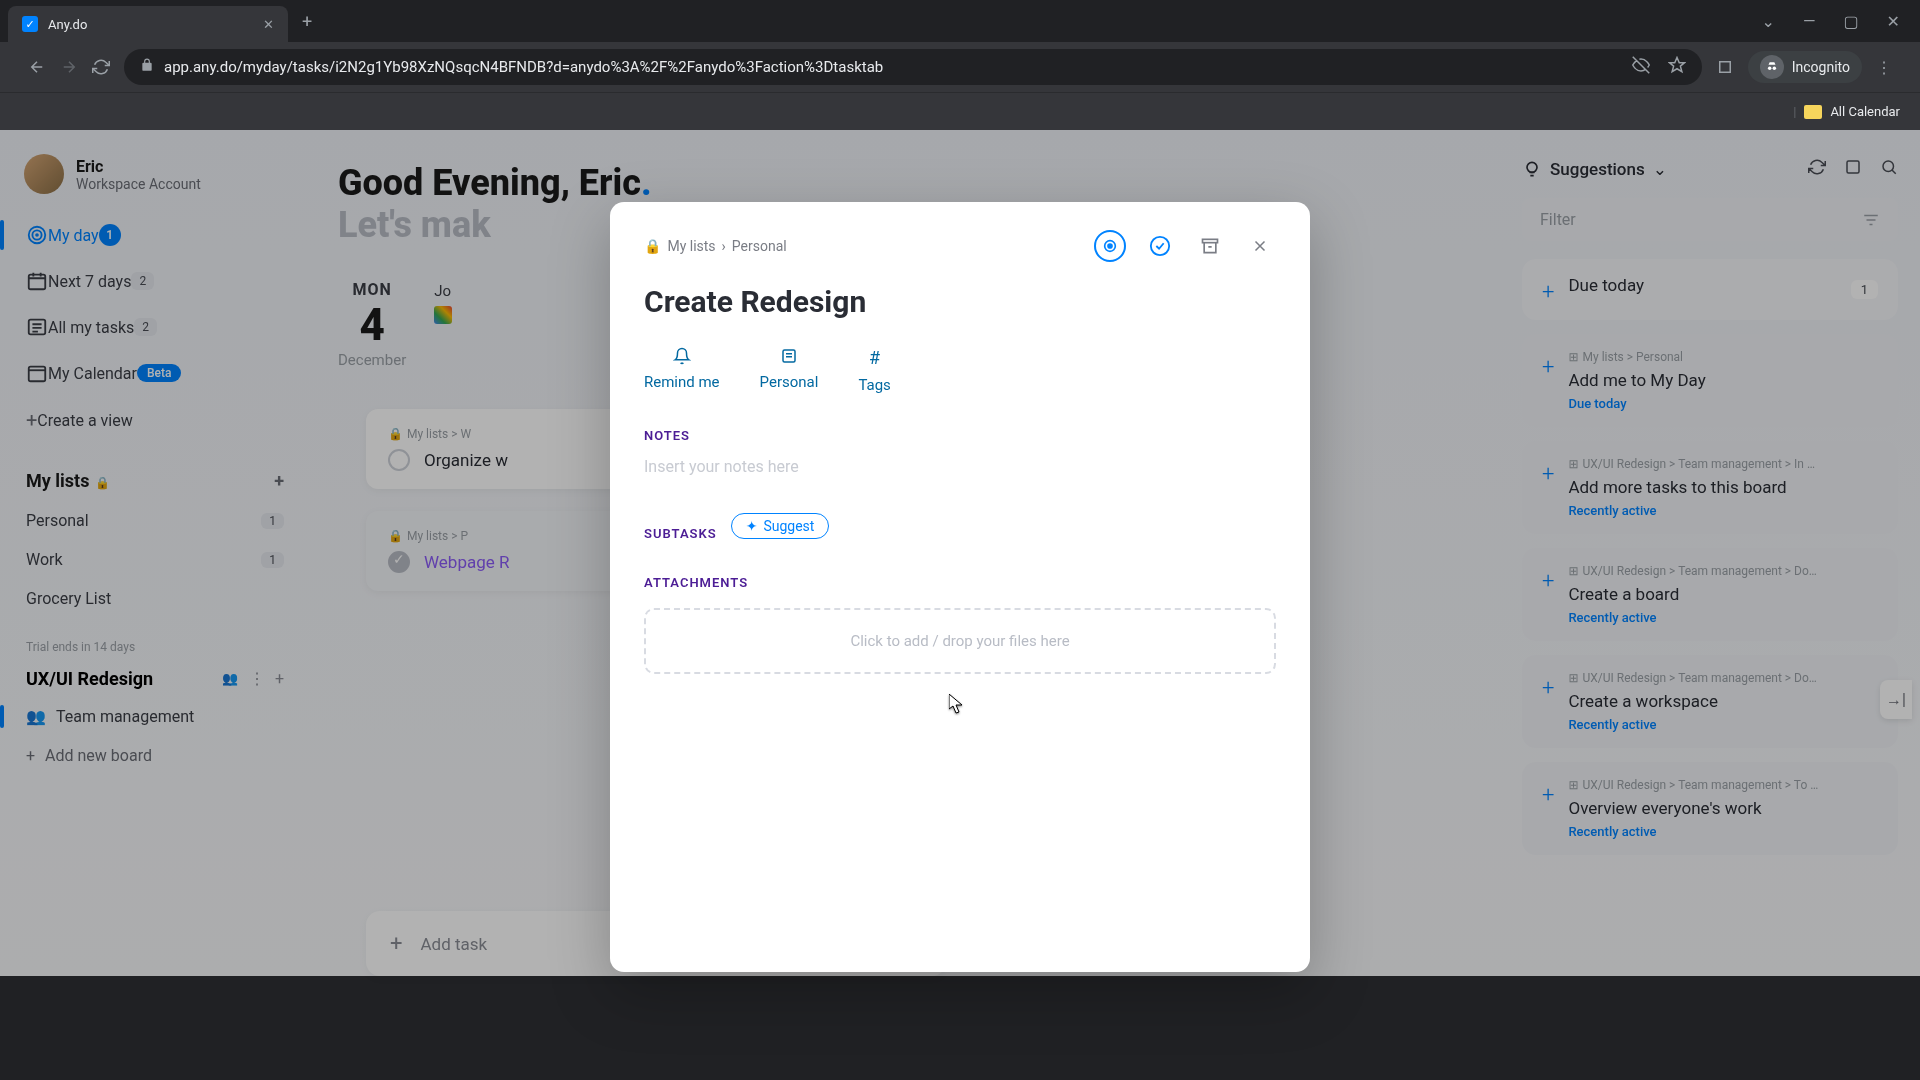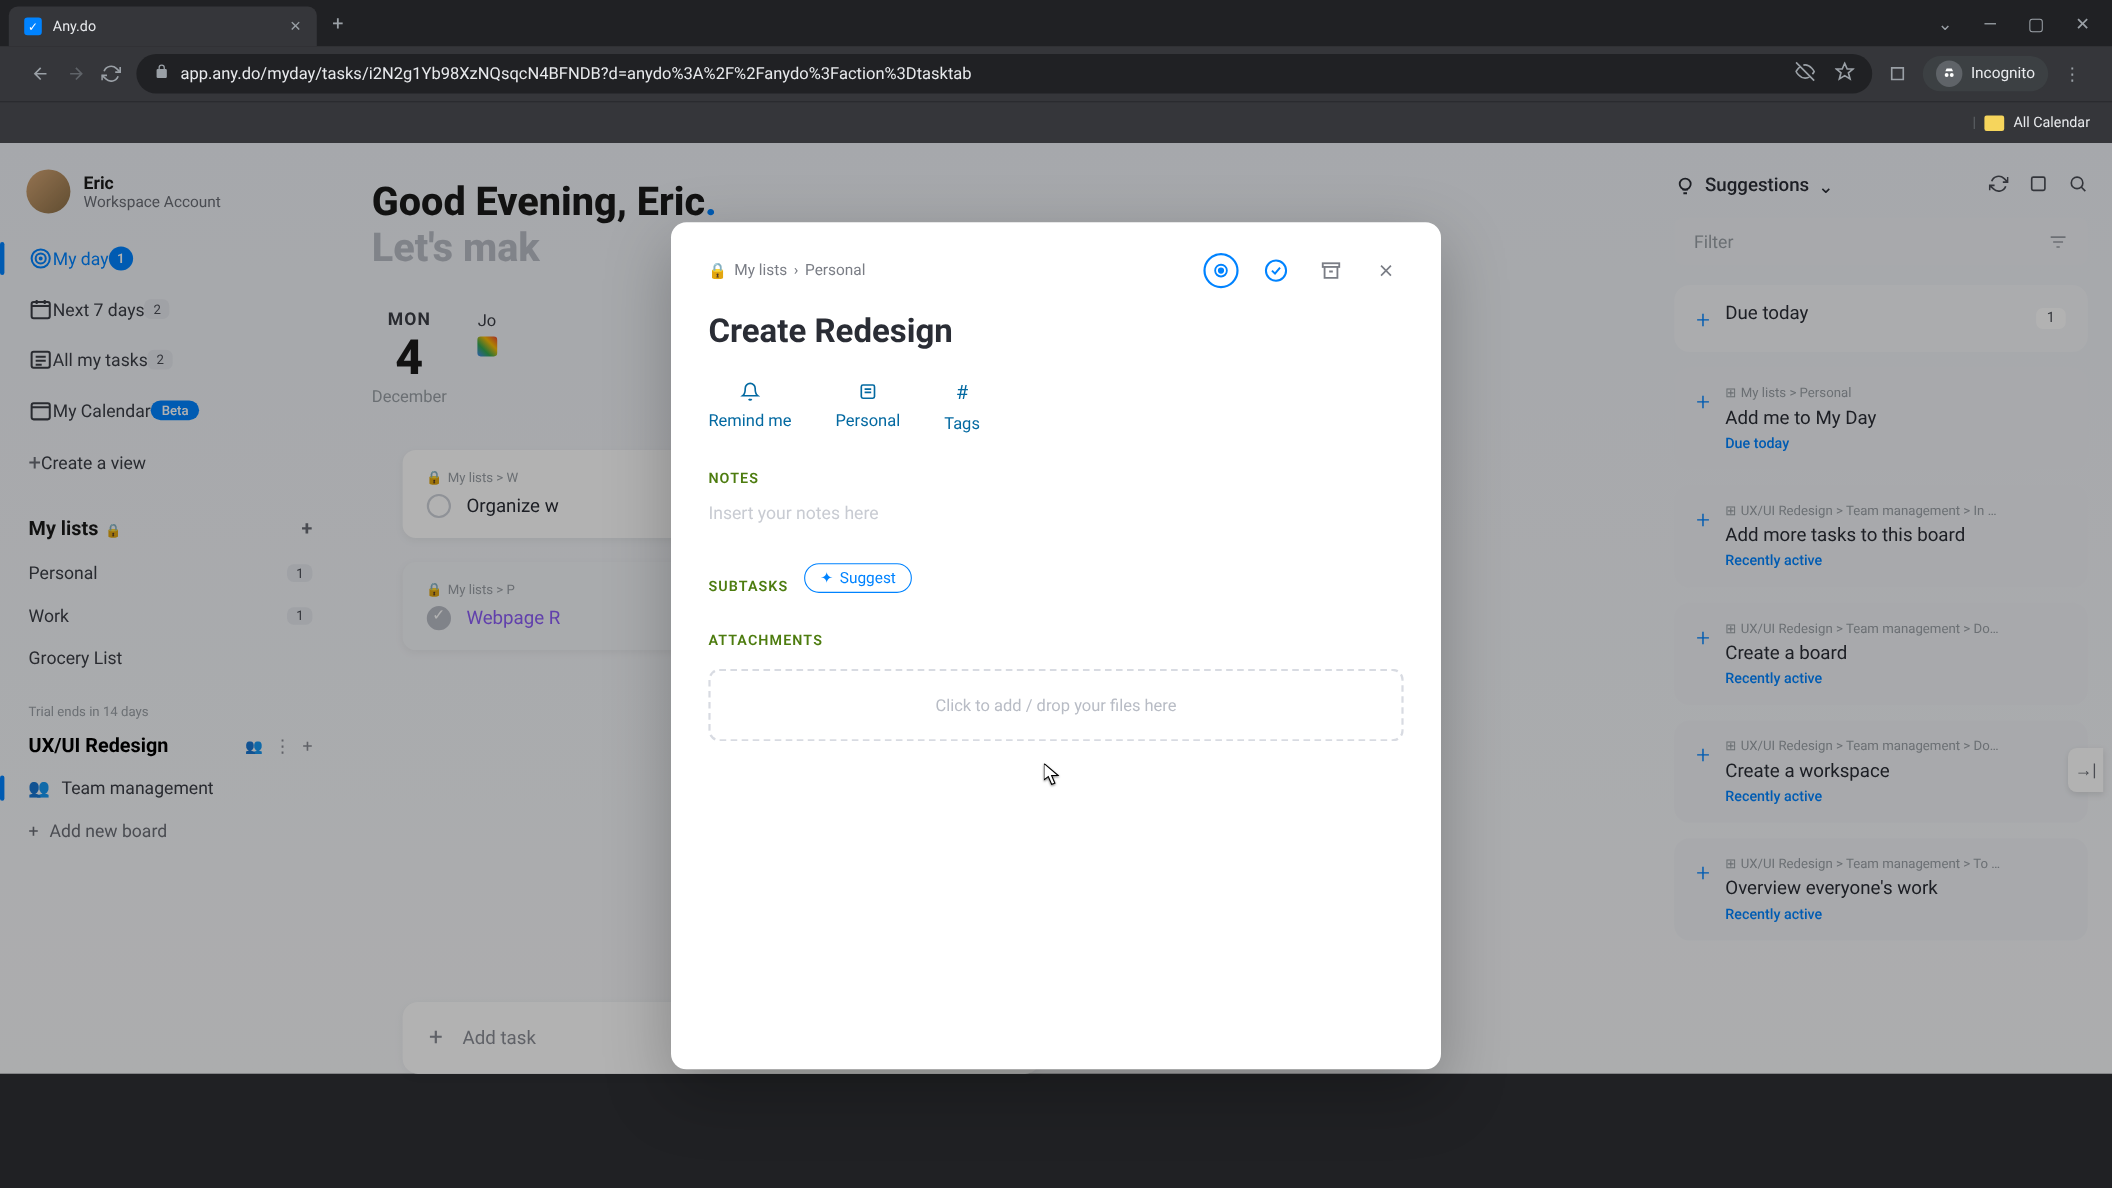--- a/index.html
+++ b/index.html
@@ -105,21 +105,21 @@
 .overlay { position: absolute; inset: 0; background: rgba(0,0,0,0.3); display: flex; align-items: flex-start; justify-content: center; padding-top: 72px; }
 .modal { width: 700px; background: #fff; border-radius: 14px; padding: 28px 34px; box-shadow: 0 20px 60px rgba(0,0,0,0.25); min-height: 770px; }
 .modal-head { display: flex; align-items: center; justify-content: space-between; }
 .modal-bc { font-size: 14px; color: #7a7d85; display:flex; align-items:center; gap:6px; }
 .modal-actions { display: flex; gap: 18px; align-items: center; }
 .ma-btn { width: 32px; height: 32px; display: flex; align-items: center; justify-content: center; color: #7a7d85; cursor: pointer; }
 .ma-btn.focus { color: #0083ff; border: 2px solid #0083ff; border-radius: 50%; }
 .modal-title { font-size: 30px; font-weight: 700; color: #2a2d35; margin-top: 22px; }
 .modal-chips { display: flex; gap: 40px; margin-top: 28px; }
 .chip { display: flex; align-items: center; gap: 8px; color: #0369a1; font-size: 15px; cursor: pointer; flex-direction: column; }
-.section-lbl { font-size: 13px; font-weight: 600; color: #4d7c0f; letter-spacing: 1px; margin-top: 34px; }
+.section-lbl { font-size: 13px; font-weight: 600; color: #4c1d95; letter-spacing: 1px; margin-top: 34px; }
 .notes-input { margin-top: 14px; color: #c8cbd2; font-size: 16px; }
 .subtasks-row { display: flex; align-items: center; gap: 14px; margin-top: 34px; }
 .suggest-btn { border: 1.5px solid #0083ff; color: #0083ff; border-radius: 16px; padding: 4px 14px; font-size: 14px; display: flex; align-items: center; gap: 6px; cursor: pointer; }
 .attach-drop { margin-top: 18px; border: 2px dashed #d8dbe2; border-radius: 10px; padding: 22px; text-align: center; color: #b8bcc5; font-size: 15px; }
 
 .cursor { position: absolute; left: 949px; top: 564px; width: 14px; height: 20px; pointer-events: none; z-index: 9999; }
 .cursor svg { filter: drop-shadow(0 1px 1px rgba(0,0,0,0.5)); }
 
 svg { flex-shrink: 0; }
 </style>

